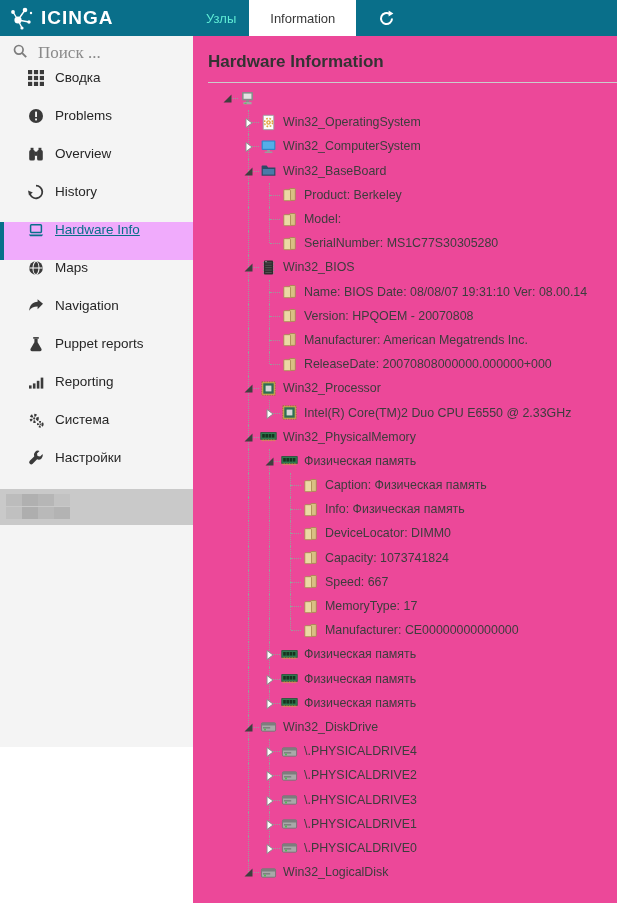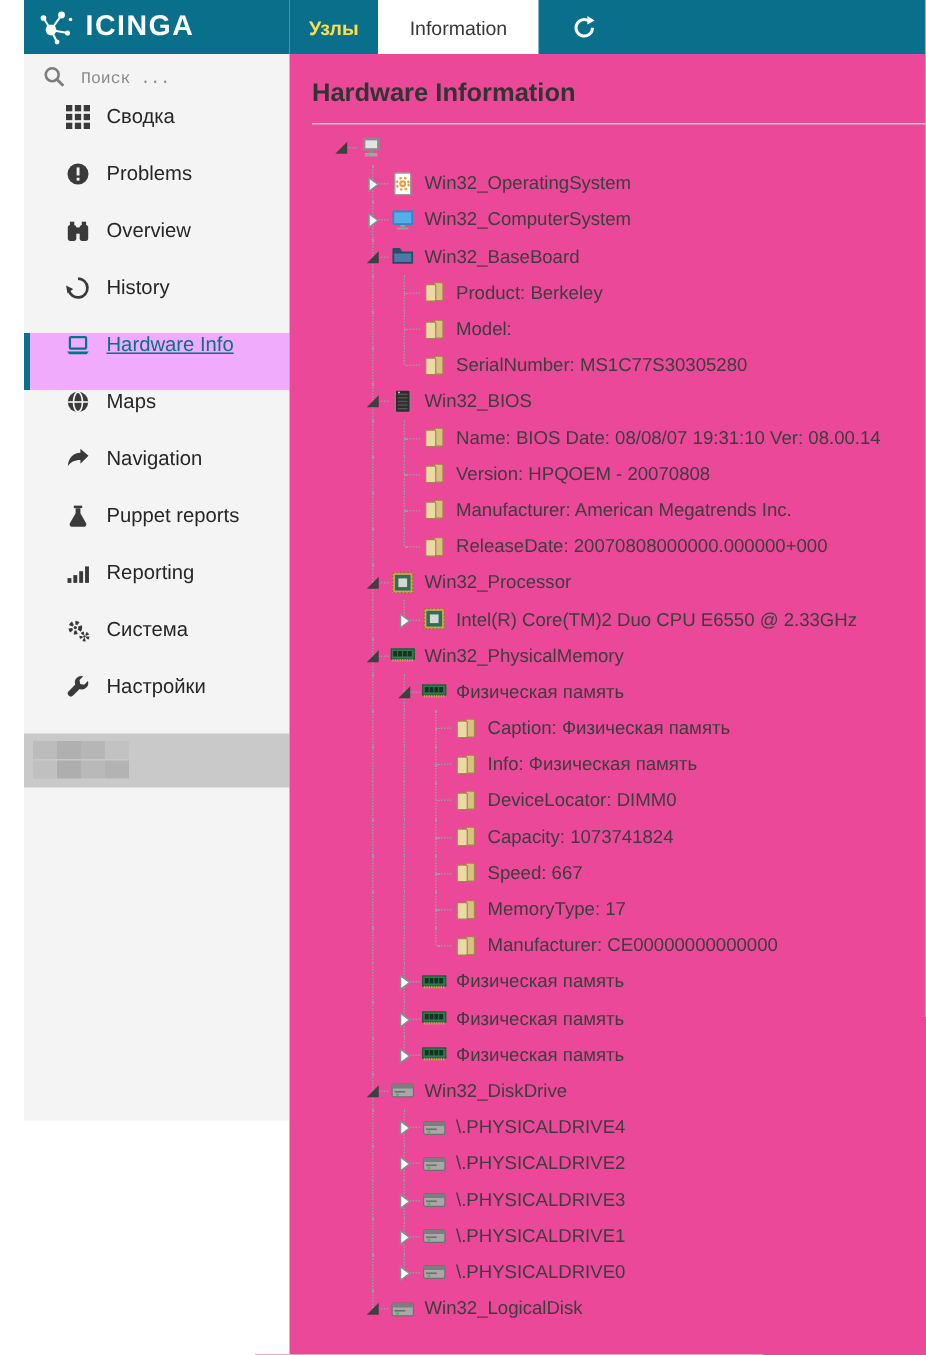--- a/index.html
+++ b/index.html
@@ -1,39 +1,39 @@
 <!DOCTYPE html>
 <html style="--teal: #096F8A; --sidebar-bg: #f4f4f4;"><head>
 <meta charset="utf-8">
 <style>
   :root{ --teal:#096F8A; --sidebar-bg:#f4f4f4; --ink:#333; --tree-ink:#3d3d3d; --line:#9b9b9b; }
   *{box-sizing:border-box;margin:0;padding:0;}
   html,body{width:617px;height:903px;}
   body{font-family:"Liberation Sans",sans-serif;background:#fff;position:relative;overflow:hidden;}
 
   
-  .sidebar{position:absolute;left:16px;top:0;width:193px;height:747px;background:var(--sidebar-bg);}
+  .sidebar{position:absolute;left:0;top:0;width:193px;height:747px;background:var(--sidebar-bg);}
   .logo{height:36px;background:var(--teal);display:flex;align-items:center;padding-left:8px;gap:5px;}
   .logo-text{color:#fff;font-size:19px;font-weight:700;letter-spacing:1px;}
   .search-row{height:34px;display:flex;align-items:center;padding:0 0 0 12px;gap:10px;color:#7d7d7d;}
-  .search-row input{border:0;background:transparent;outline:none;font-family:Liberation Mono, monospace;font-size:11px;color:#000000;width:130px;}
+  .search-row input{border:0;background:transparent;outline:none;font-family:Liberation Serif, serif;font-size:17px;color:#000000;width:130px;}
   .search-row input::placeholder{color:#8a8a8a;}
   .menu{display:block;}
   .menu-item{height:38px;display:flex;align-items:flex-start;gap:11px;padding-left:24px;font-size:13.5px;color:#262626;border-left:4px solid transparent;cursor:pointer;}
   .menu-item .mi{width:16px;height:16px;flex:none;color:#3a3a3a;display:flex;align-items:center;justify-content:center;}
   .menu-item.active{background:#f0abfc;border-left-color:var(--teal);color:var(--teal);}
   .menu-item.active .mi{color:var(--teal);}
   .menu-item.active .mlabel{text-decoration:underline;}
   .userblock{height:36px;background:#c9c9c9;position:relative;overflow:hidden;margin-top:1px;cursor:pointer;}
   .userblock .tile{position:absolute;width:16px;height:12px;}
 
   
   .content{position:absolute;left:193px;top:0;right:0;bottom:0;background:#fff;}
   .tabbar{height:36px;background:var(--teal);display:flex;align-items:stretch;}
-  .tab{display:flex;align-items:center;padding:0 13px;color:#fde047;font-size:13px;font-weight:700;cursor:pointer;}
+  .tab{display:flex;align-items:center;padding:0 13px;color:#5eead4;font-size:13px;font-weight:400;cursor:pointer;}
   .tab.active{background:#fff;color:#383838;font-weight:400;padding:0 21px;}
   .refresh-btn{display:flex;align-items:center;padding:0 14px;margin-left:8px;cursor:pointer;}
   .main{position:absolute;top:36px;left:0;right:0;bottom:0;background:#ec4899;overflow:hidden;}
   .page-title{margin:16px 0 0 15px;font-size:17px;font-weight:600;color:var(--ink);padding-bottom:10px;border-bottom:1px solid #ccc;}
 
   
   .tree{margin-top:3px;font-size:12.4px;color:var(--tree-ink);}
   .trow{display:flex;align-items:center;height:24.2px;padding-left:24px;white-space:nowrap;cursor:default;}
   .cell{width:21px;height:100%;position:relative;flex:none;}
   .cell .vt{position:absolute;left:10px;top:0;height:50%;border-left:1px dotted var(--line);}

